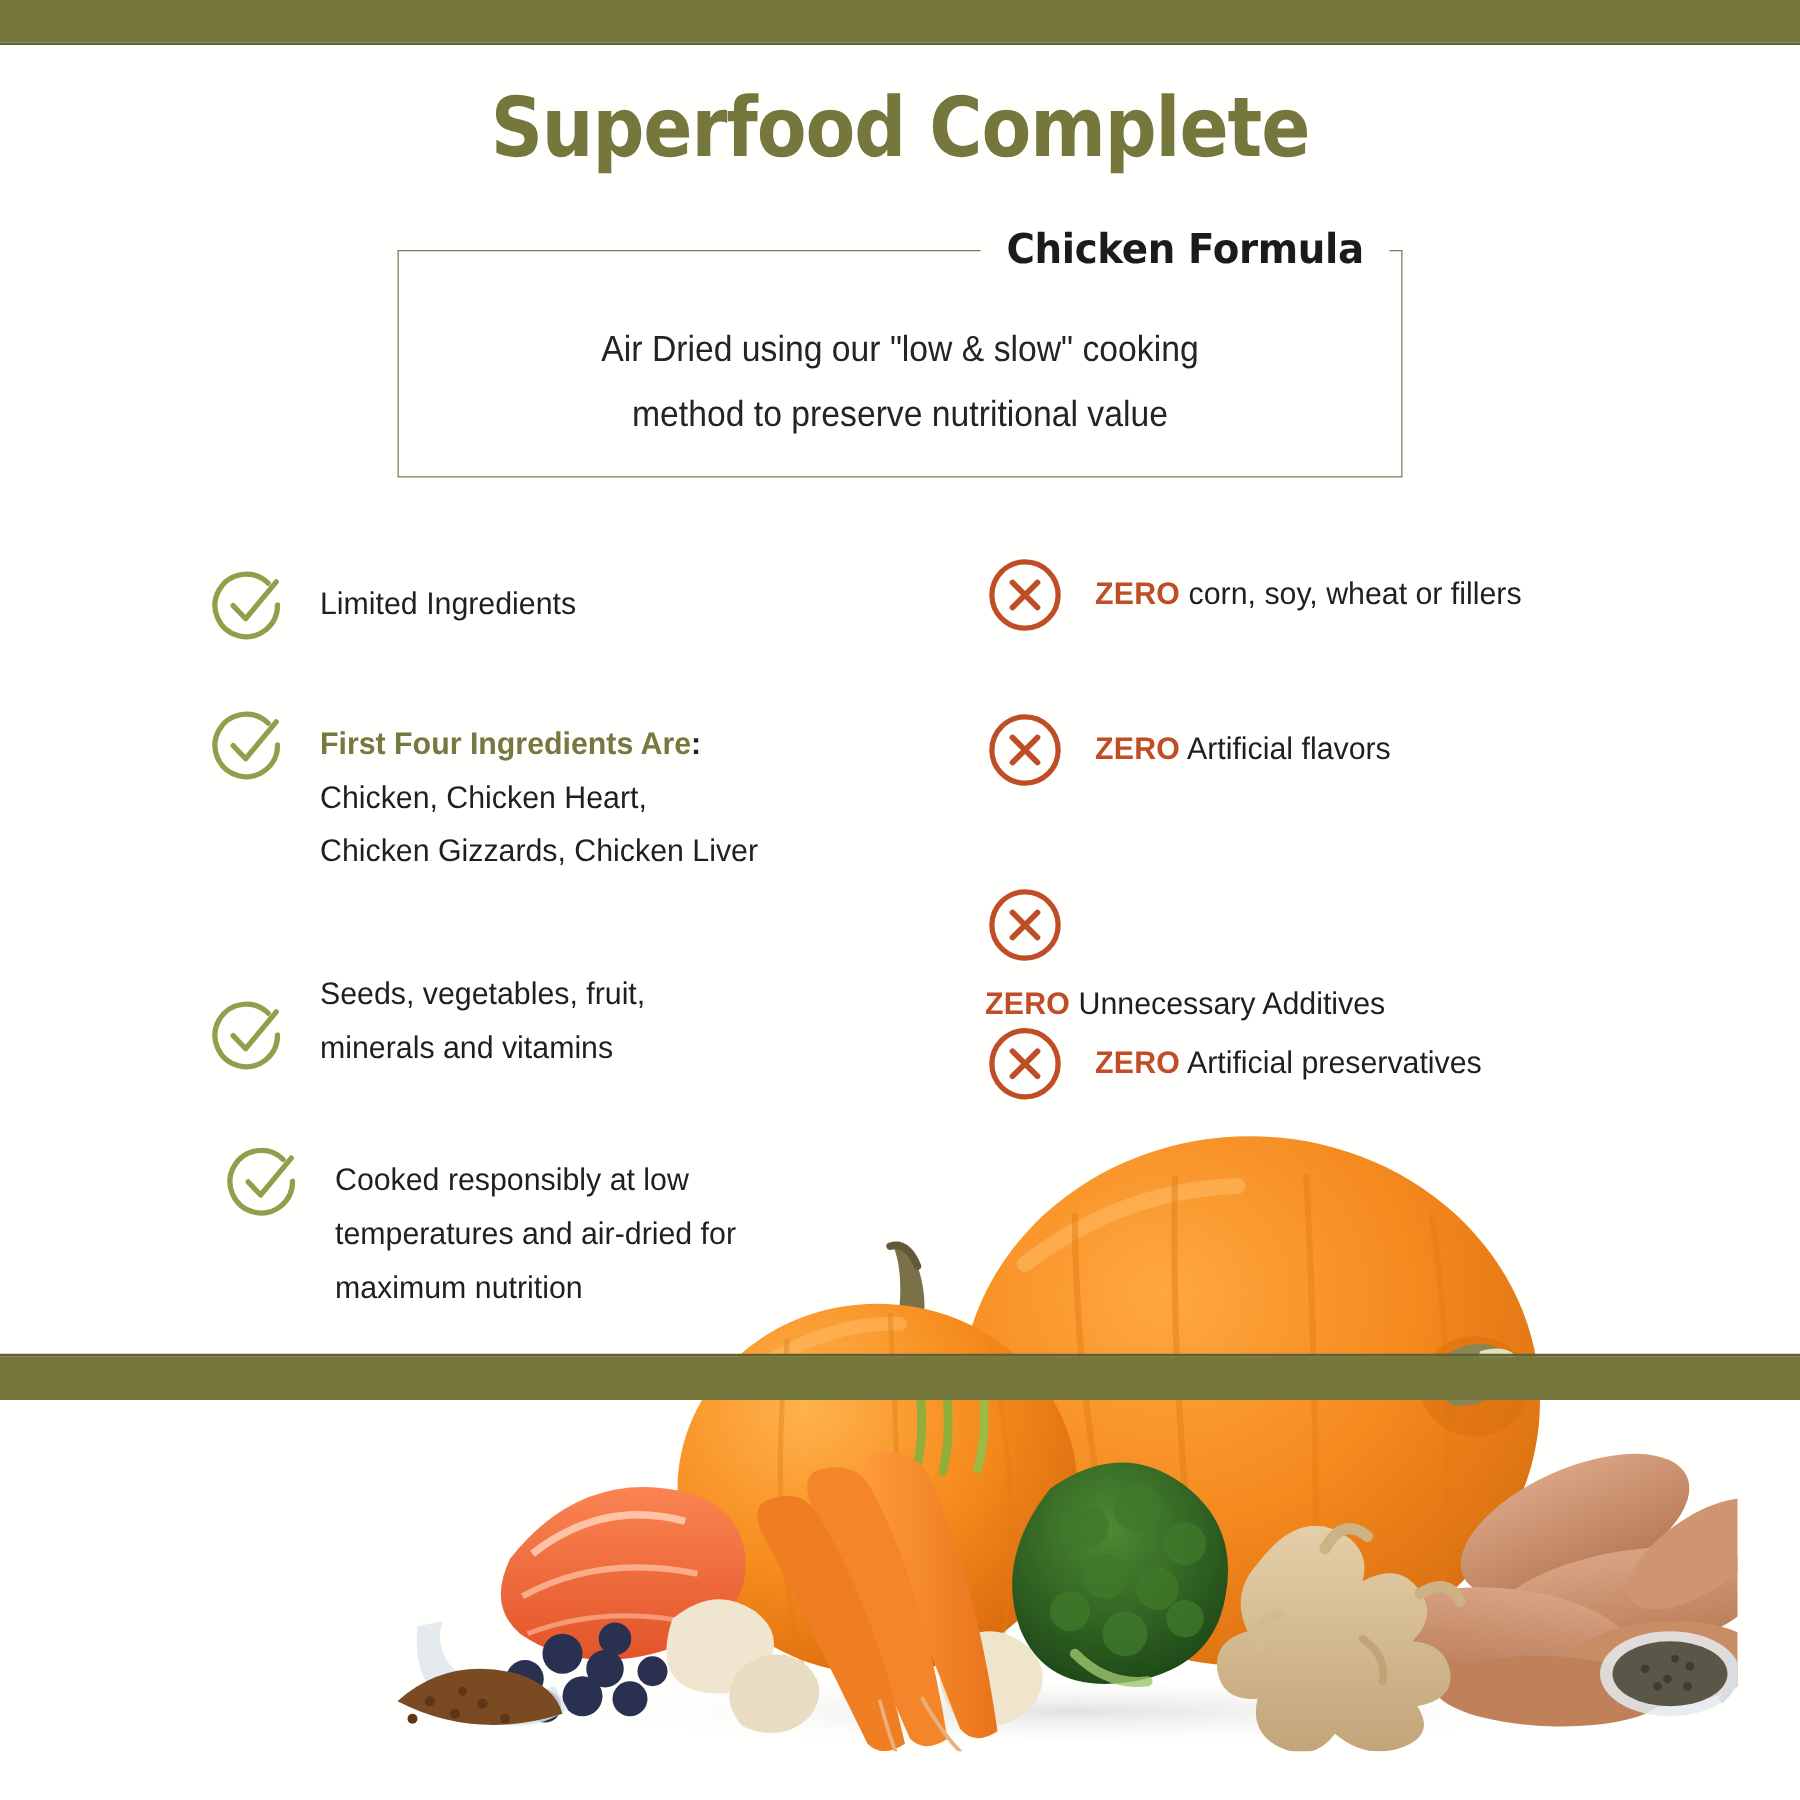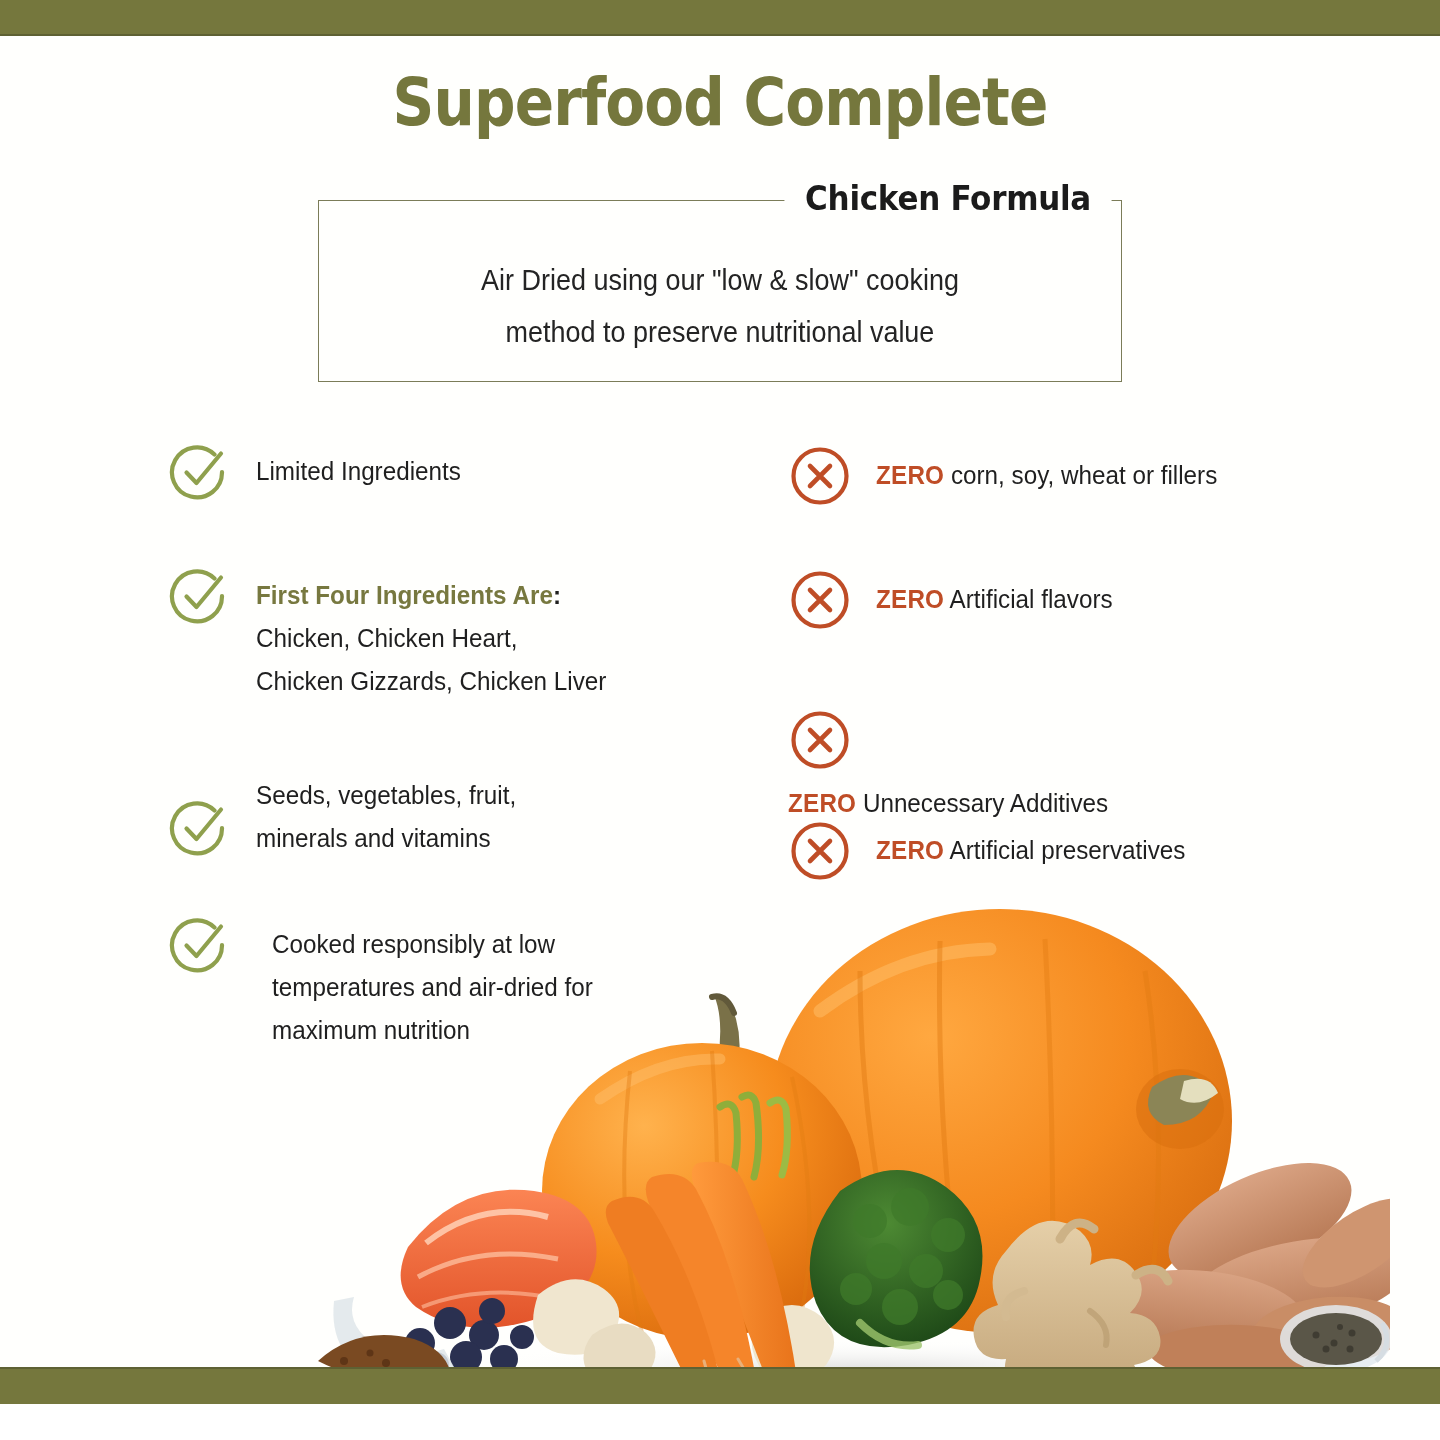--- a/index.html
+++ b/index.html
@@ -9,21 +9,21 @@
   }
   body {
     width: 1440px;
     height: 1440px;
     font-family: "Liberation Sans", sans-serif;
     overflow: hidden;
   }
   .page {
     position: relative;
     width: 1440px;
-    height: 1404px;
+    height: 1120px;
     background: #fffffe;
     box-sizing: border-box;
   }
   
   .band {
     position: absolute;
     left: 0;
     width: 1440px;
     background: #75773d;
   }
@@ -177,21 +177,21 @@
     <div class="formula-title-wrap">
       <span class="formula-title">Chicken Formula</span>
     </div>
     <div class="formula-body">
       <div>Air Dried using our "low &amp; slow" cooking</div>
       <div>method to preserve nutritional value</div>
     </div>
 
     <div class="col-left">
 
-      <div class="feat" style="top:0px;left:0px;justify-content:center;">
+      <div class="feat" style="top:12px;left:0px;justify-content:center;">
         <span class="feat-icon">
           <svg viewBox="0 0 64 64">
             <path d="M46.5 14.5 A25 25 0 1 0 54 32" fill="none" stroke="#8fa04d" stroke-width="4.2" stroke-linecap="round"></path>
             <path d="M18.5 32.5 L28.5 43 L53 13.5" fill="none" stroke="#8fa04d" stroke-width="4.2" stroke-linecap="round" stroke-linejoin="round"></path>
           </svg>
         </span>
         <div class="feat-text">
           <div class="line">Limited Ingredients</div>
         </div>
       </div>
@@ -216,21 +216,21 @@
             <path d="M46.5 14.5 A25 25 0 1 0 54 32" fill="none" stroke="#8fa04d" stroke-width="4.2" stroke-linecap="round"></path>
             <path d="M18.5 32.5 L28.5 43 L53 13.5" fill="none" stroke="#8fa04d" stroke-width="4.2" stroke-linecap="round" stroke-linejoin="round"></path>
           </svg>
         </span>
         <div class="feat-text">
           <div class="line">Seeds, vegetables, fruit,</div>
           <div class="line">minerals and vitamins</div>
         </div>
       </div>
 
-      <div class="feat" style="top:473px;left:0px;gap:16px;">
+      <div class="feat" style="top:473px;left:12px;">
         <span class="feat-icon">
           <svg viewBox="0 0 64 64">
             <path d="M46.5 14.5 A25 25 0 1 0 54 32" fill="none" stroke="#8fa04d" stroke-width="4.2" stroke-linecap="round"></path>
             <path d="M18.5 32.5 L28.5 43 L53 13.5" fill="none" stroke="#8fa04d" stroke-width="4.2" stroke-linecap="round" stroke-linejoin="round"></path>
           </svg>
         </span>
         <div class="feat-text">
           <div class="line">Cooked responsibly at low</div>
           <div class="line">temperatures and air-dried for</div>
           <div class="line">maximum nutrition</div>

